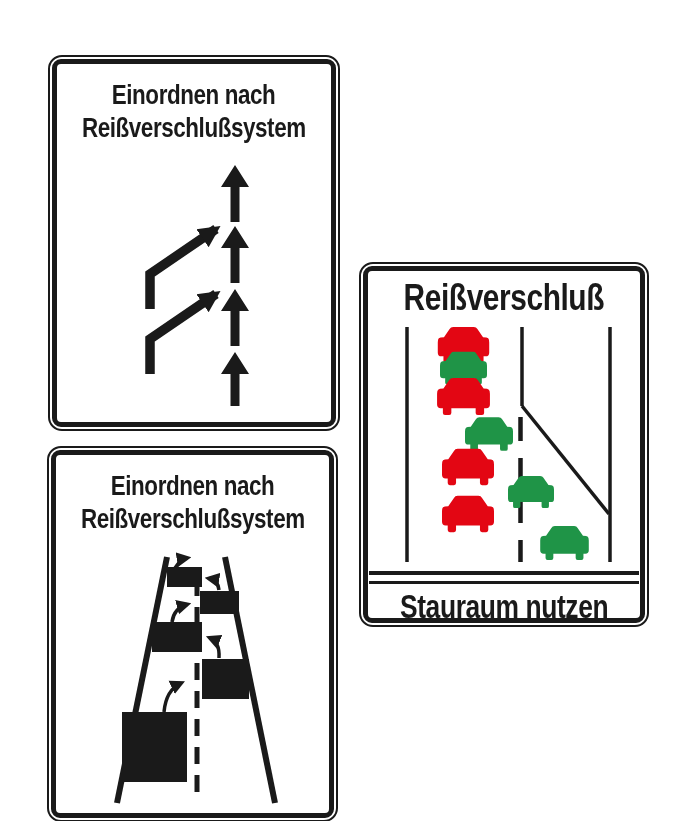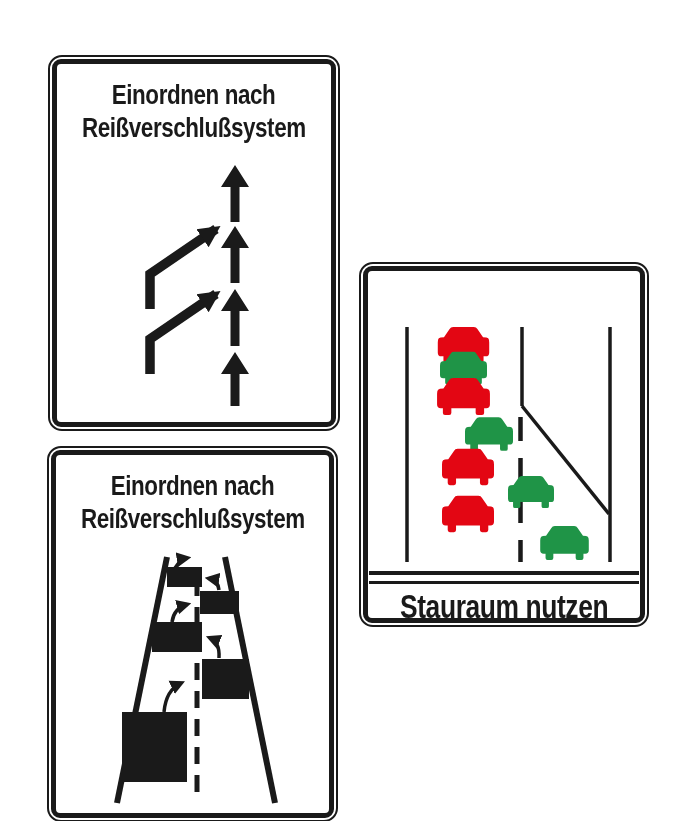--- a/index.html
+++ b/index.html
@@ -103,20 +103,23 @@
       <path d="M112,41 Q111,31 102,29.5" marker-end="url(#mh-sm)"></path>
       <path d="M65,73 Q67,59 80,55.5" marker-end="url(#mh-sm)"></path>
       <path d="M112,109 Q113,93 103,89" marker-end="url(#mh-sm)"></path>
       <path d="M57,163 Q59,141 74,134" marker-end="url(#mh-sm)"></path>
     </g>
   </svg>
 </div>
 
 <div class="sign" id="sign-jam">
   <div class="sign-inner"></div>
+  <div class="title">
+    <span class="cond">Reißverschluß</span>
+  </div>
   <svg class="pictogram" width="223" height="244" viewBox="0 0 223 244">
     <defs>
       <symbol id="car" viewBox="0 0 100 70">
         <path d="M30,0 L70,0 Q75,0 77,4 L88,20 Q96,20 98,22 Q100,24 100,30 L100,50
                  Q100,57 93,57 L89,57 L89,66 Q89,70 85,70 L77,70 Q73,70 73,66 L73,57
                  L27,57 L27,66 Q27,70 23,70 L15,70 Q11,70 11,66 L11,57 L7,57
                  Q0,57 0,50 L0,30 Q0,24 2,22 Q4,20 12,20 L23,4 Q25,0 30,0 Z"></path>
       </symbol>
     </defs>
     <g stroke="#1a1a1a" fill="none">

